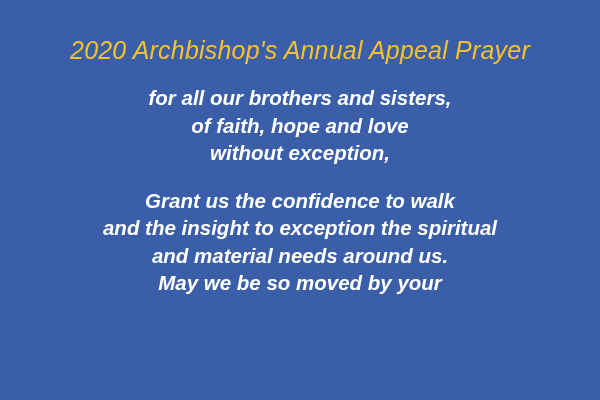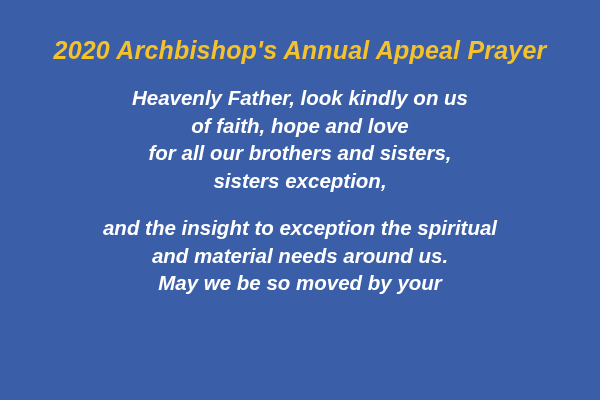--- a/index.html
+++ b/index.html
@@ -23,21 +23,21 @@
     overflow: hidden;
   }
   .title {
     position: absolute;
     top: 36px;
     left: 0;
     width: 600px;
     text-align: center;
     color: #f5c22b;
     font-size: 25px;
-    font-weight: bold;
+    font-weight: normal;
     font-style: italic;
     letter-spacing: 0.2px;
     white-space: nowrap;
   }
   .body-text {
     position: absolute;
     top: 84px;
     left: 0;
     width: 600px;
     text-align: center;
@@ -61,27 +61,27 @@
 </head>
 <body>
 
 <div class="poster">
 
   <div class="title">2020 Archbishop's Annual Appeal Prayer</div>
 
   <div class="body-text">
 
     <div class="stanza">
-      <span class="line">Heavenly Father, look kindly on us</span>
+      <span class="line">for all our brothers and sisters,</span>
       <span class="line">of faith, hope and love</span>
-      <span class="line">for all our brothers and sisters,</span>
-      <span class="line">sisters exception,</span>
+      <span class="line">without exception,</span>
     </div>
 
     <div class="stanza">
+      <span class="line">Grant us the confidence to walk</span>
       <span class="line">and the insight to exception the spiritual</span>
       <span class="line">and material needs around us.</span>
       <span class="line">May we be so moved by your</span>
     </div>
 
   </div>
 
 </div>
 
 </body></html>

